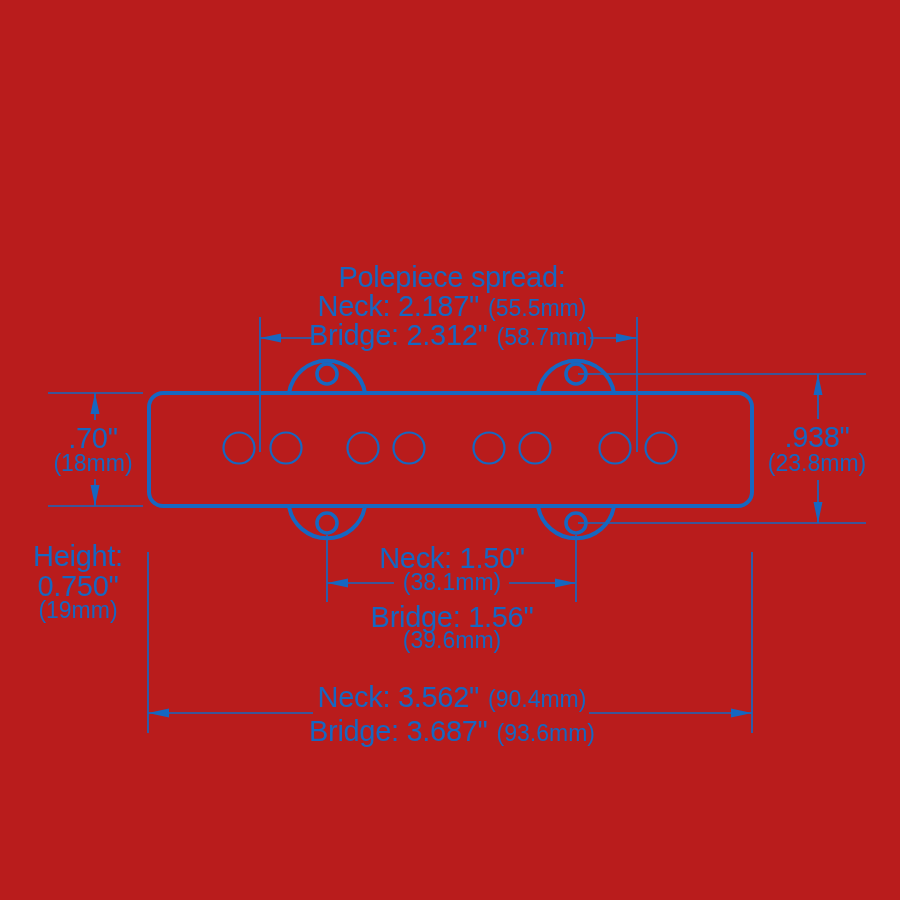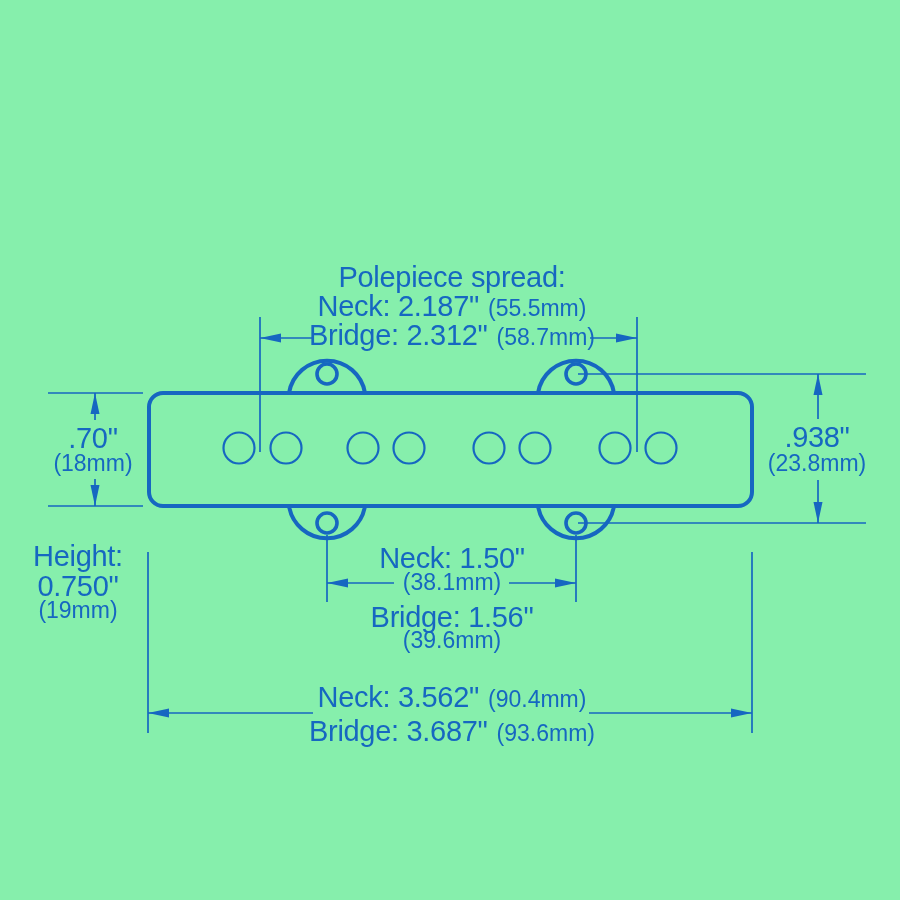--- a/index.html
+++ b/index.html
@@ -1,16 +1,16 @@
 <!DOCTYPE html>
 <html><head>
 <meta charset="utf-8">
 <style>
   html,body{margin:0;padding:0;background:#ffffff;}
-  .stage{position:relative;width:900px;height:900px;background:#86efac;overflow:hidden;}
+  .stage{position:relative;width:900px;height:900px;background:#b91c1c;overflow:hidden;}
   svg{display:block;}
   svg text{fill:#1667C1;font-family:"Liberation Sans",sans-serif;}
   .big{font-size:29px;letter-spacing:-0.3px;}
   .small{font-size:23px;}
   .outline{stroke:#1667C1;fill:none;stroke-width:4;stroke-linecap:round;}
   .hole{stroke:#1667C1;fill:none;stroke-width:3.6;}
   .pole{stroke:#1667C1;fill:none;stroke-width:2.2;}
   .dim{stroke:#1667C1;fill:none;stroke-width:1.7;}
   .head{fill:#1667C1;stroke:none;}
 </style>

